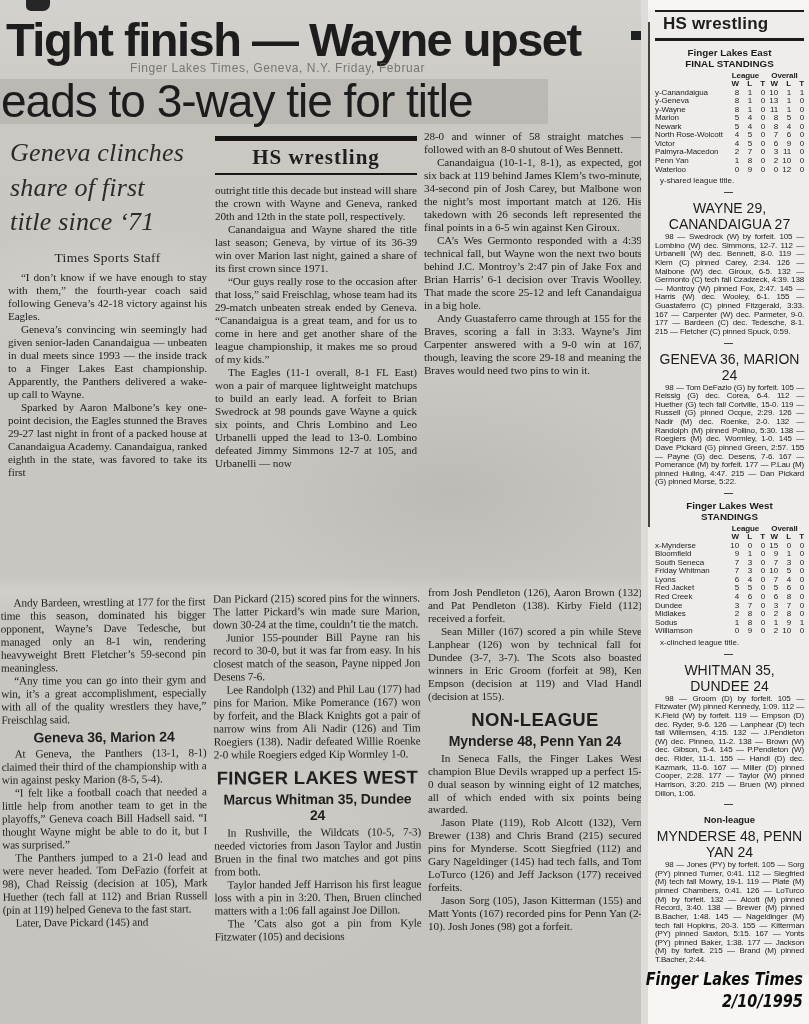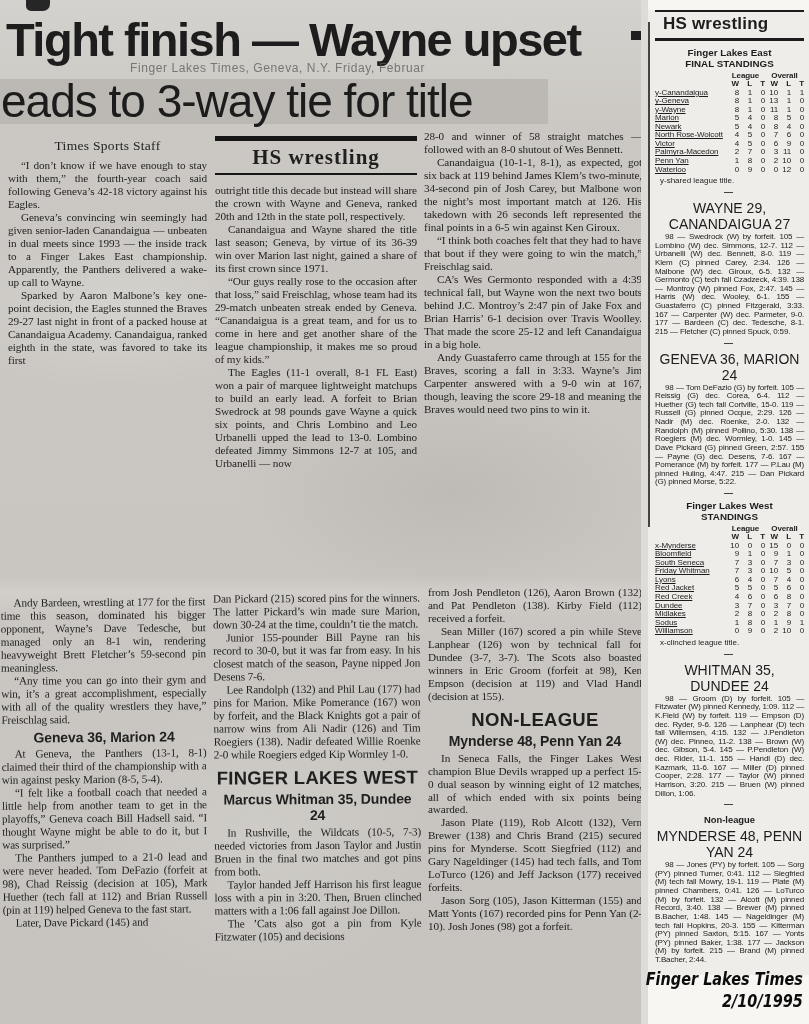--- a/index.html
+++ b/index.html
@@ -63,21 +63,21 @@
 
   .sb-title { text-align:center; font-weight:700; font-size:9.8px; line-height:1.15; }
   .standings { font-size:8px; line-height:1.07; margin:2px 0 1px; letter-spacing:-.1px; }
   .st-group-row { display:flex; font-weight:700; }
   .st-group-row .spacer { flex:1; }
   .st-group-row .g { width:39px; text-align:center; }
   .st-head-row { display:flex; font-weight:700; }
   .st-head-row .spacer { flex:1; }
   .n { width:13px; text-align:right; }
   .st-row { display:flex; }
-  .st-row .team { flex:1; white-space:nowrap; overflow:hidden;text-decoration:underline; }
+  .st-row .team { flex:1; white-space:nowrap; overflow:hidden; }
   .st-foot { font-size:8px; padding-left:5px; margin:2px 0 3px; }
 
   .divider { text-align:center; color:#333; font-weight:700; margin:2px 0; font-size:9px; letter-spacing:2px; line-height:1; }
 
   .score-pre   { text-align:center; font-weight:700; font-size:9.4px; margin:5px 0 0; }
   .score-title { text-align:center; font-weight:400; font-size:14px; margin:3px 0 1px; }
   .score-body  { font-size:8px; line-height:1.08; text-align:justify; text-indent:10px; letter-spacing:-.15px; }
 
   .stamp { position:absolute; right:6px; bottom:12px; text-align:right; white-space:nowrap;
            font-family:"DejaVu Sans",sans-serif; font-weight:700; font-style:italic;
@@ -94,20 +94,23 @@
 
     <div class="corner-mark"></div>
     <div class="edge-dash"></div>
 
     <div class="headline1">Tight finish — Wayne upset</div>
     <div class="folio">Finger Lakes Times, Geneva, N.Y.    Friday, Februar</div>
     <div class="headline2-band"></div>
     <div class="headline2">eads to 3-way tie for title</div>
 
     <div class="tcol" id="col1">
+      <div class="deck">Geneva clinches
+share of first
+title since ‘71</div>
       <div class="byline">Times Sports Staff</div>
       <div>
 
   <p class="bp p">“I don’t know if we have enough to stay with them,” the fourth-year coach said following Geneva’s 42-18 victory against his Eagles.</p>
 
   <p class="bp p">Geneva’s convincing win seemingly had given senior-laden Canandaigua — unbeaten in dual meets since 1993 — the inside track to a Finger Lakes East championship. Apparently, the Panthers delivered a wake-up call to Wayne.</p>
 
   <p class="bp p">Sparked by Aaron Malbone’s key one-point decision, the Eagles stunned the Braves 29-27 last night in front of a packed house at Canandaigua Academy. Canandaigua, ranked eighth in the state, was favored to take its first</p>
 </div>
     </div>
@@ -128,21 +131,20 @@
   <p class="bp p">The Eagles (11-1 overall, 8-1 FL East) won a pair of marquee lightweight matchups to build an early lead. A forfeit to Brian Swedrock at 98 pounds gave Wayne a quick six points, and Chris Lombino and Leo Urbanelli upped the lead to 13-0. Lombino defeated Jimmy Simmons 12-7 at 105, and Urbanelli — now</p>
 </div>
     </div>
 
     <div class="tcol" id="col3">
       <div>
   <p class="bp cont">28-0 and winner of 58 straight matches — followed with an 8-0 shutout of Wes Bennett.</p>
 
   <p class="bp p">Canandaigua (10-1-1, 8-1), as expected, got six back at 119 behind James Klem’s two-minute, 34-second pin of Josh Carey, but Malbone won the night’s most important match at 126. His takedown with 26 seconds left represented the final points in a 6-5 win against Ken Giroux.</p>
 
-  <p class="bp p">“I think both coaches felt that they had to have that bout if they were going to win the match,” Freischlag said.</p>
 
   <p class="bp p">CA’s Wes Germonto responded with a 4:39 technical fall, but Wayne won the next two bouts behind J.C. Montroy’s 2:47 pin of Jake Fox and Brian Harris’ 6-1 decision over Travis Woolley. That made the score 25-12 and left Canandaigua in a big hole.</p>
 
   <p class="bp p">Andy Guastaferro came through at 155 for the Braves, scoring a fall in 3:33. Wayne’s Jim Carpenter answered with a 9-0 win at 167, though, leaving the score 29-18 and meaning the Braves would need two pins to win it.</p>
 </div>
     </div>
 
     <div class="tcol" id="bcol1">
       <div>
   <p class="bp p">Andy Bardeen, wrestling at 177 for the first time this season, dominated his bigger opponent, Wayne’s Dave Tedesche, but managed only an 8-1 win, rendering heavyweight Brett Fletcher’s 59-second pin meaningless.</p>

